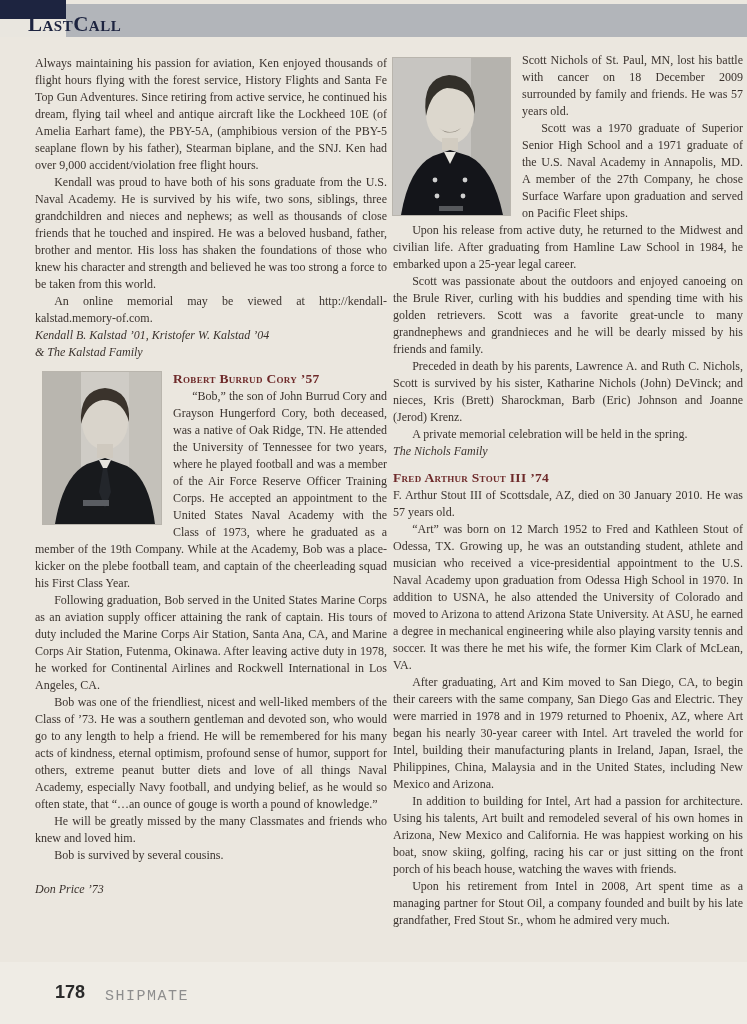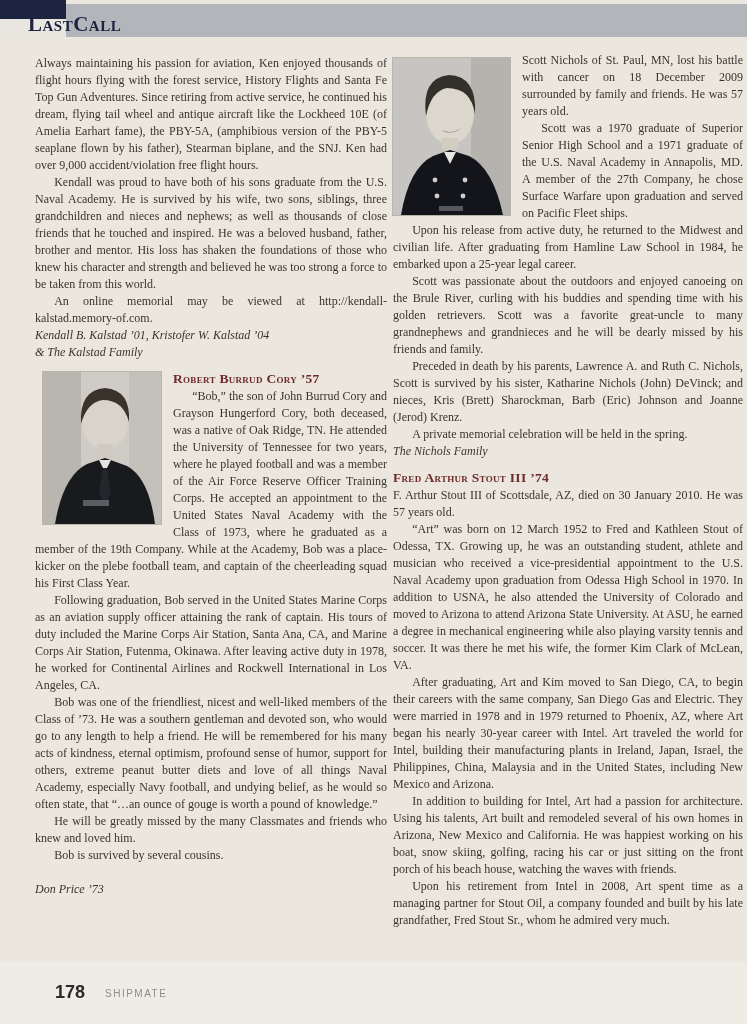--- a/index.html
+++ b/index.html
@@ -46,22 +46,22 @@
   .photo svg{display:block;width:100%;height:100%;}
   
   .footer{position:absolute;left:0;bottom:0;width:747px;height:62px;background:#efece5;}
   .page-number{
     position:absolute;left:37px;top:20px;
     font-family:"Liberation Sans","DejaVu Sans",sans-serif;
     font-weight:700;font-size:18px;color:#2a2a2a;margin-left:18px;
   }
   .magazine-name{
     position:absolute;left:105px;top:26px;
-    font-family:Liberation Sans, sans-serif;
-    font-size:10px;color:#8e8e8e;letter-spacing:1.5px;
+    font-family:Liberation Mono, monospace;
+    font-size:15px;color:#8e8e8e;letter-spacing:1.5px;
   }
 </style>
 </head>
 <body>
 
 <div class="page">
 
   <div class="masthead">
     <div class="gray-bar"></div>
     <div class="white-notch"></div>

